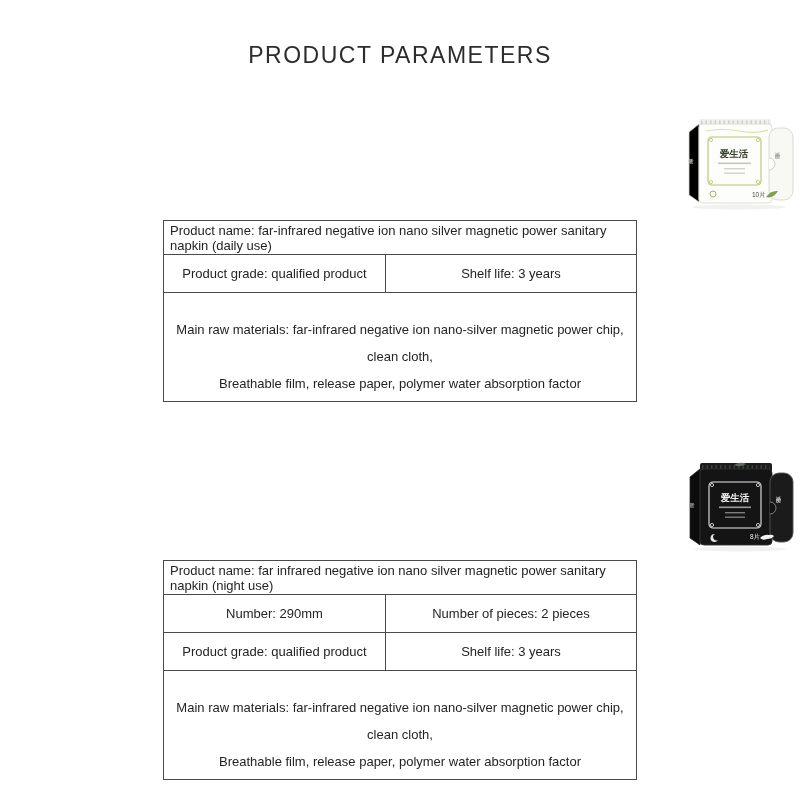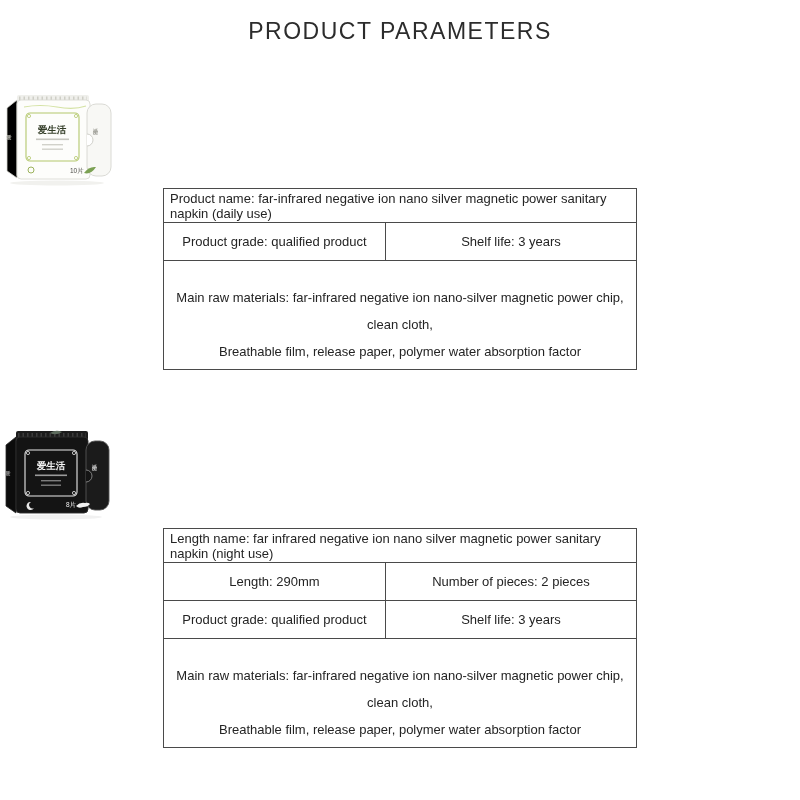--- a/index.html
+++ b/index.html
@@ -4,40 +4,40 @@
 <style>
   html, body { margin: 0; padding: 0; }
   body {
     width: 800px; height: 800px;
     background: #ffffff;
     font-family: "Liberation Sans", sans-serif;
     color: #242424;
     overflow: hidden;
   }
   .page-title {
-    margin-top: 18px;
+    margin-top: 42px;
     text-align: center;
     font-size: 23px;
     font-weight: 500;
     letter-spacing: 1.5px;
     color: #2c2c2c;
   }
   .figure {
     display: flex;
-    justify-content: flex-start;
+    justify-content: flex-end;
   }
   .figure.daily { margin-top: 45px; height: 97px; }
   .figure.night { margin-top: 58px; height: 92px; }
   table.spec-table {
     width: 473px;
     margin: 0 auto;
     border-collapse: collapse;
     table-layout: fixed;
   }
-  .spec-table.t1 { margin-top: 1px; }
+  .spec-table.t1 { margin-top: 9px; }
   .spec-table.t2 { margin-top: 8px; }
   .spec-table td {
     border: 1px solid #4a4a4a;
     font-size: 13px;
     color: #242424;
     text-align: center;
     padding: 0;
   }
   .spec-table td.name-cell {
     height: 33px;
@@ -159,24 +159,24 @@
   </svg>
 </div>
 
 <table class="spec-table t2">
   <colgroup>
       <col class="col-left">
       <col class="col-right">
     </colgroup>
   <tbody>
       <tr>
-    <td class="name-cell" colspan="2">Length name: far infrared negative ion nano silver magnetic power sanitary napkin (night use)</td>
+    <td class="name-cell" colspan="2">Product name: far infrared negative ion nano silver magnetic power sanitary napkin (night use)</td>
   </tr>
   <tr>
-    <td class="mid-cell">Length: 290mm</td>
+    <td class="mid-cell">Number: 290mm</td>
     <td class="mid-cell">Number of pieces: 2 pieces</td>
   </tr>
   <tr>
     <td class="mid-cell">Product grade: qualified product</td>
     <td class="mid-cell">Shelf life: 3 years</td>
   </tr>
   <tr>
     <td class="materials-cell" colspan="2">
       <div>Main raw materials: far-infrared negative ion nano-silver magnetic power chip, clean cloth,</div>
       <div>Breathable film, release paper, polymer water absorption factor</div>

